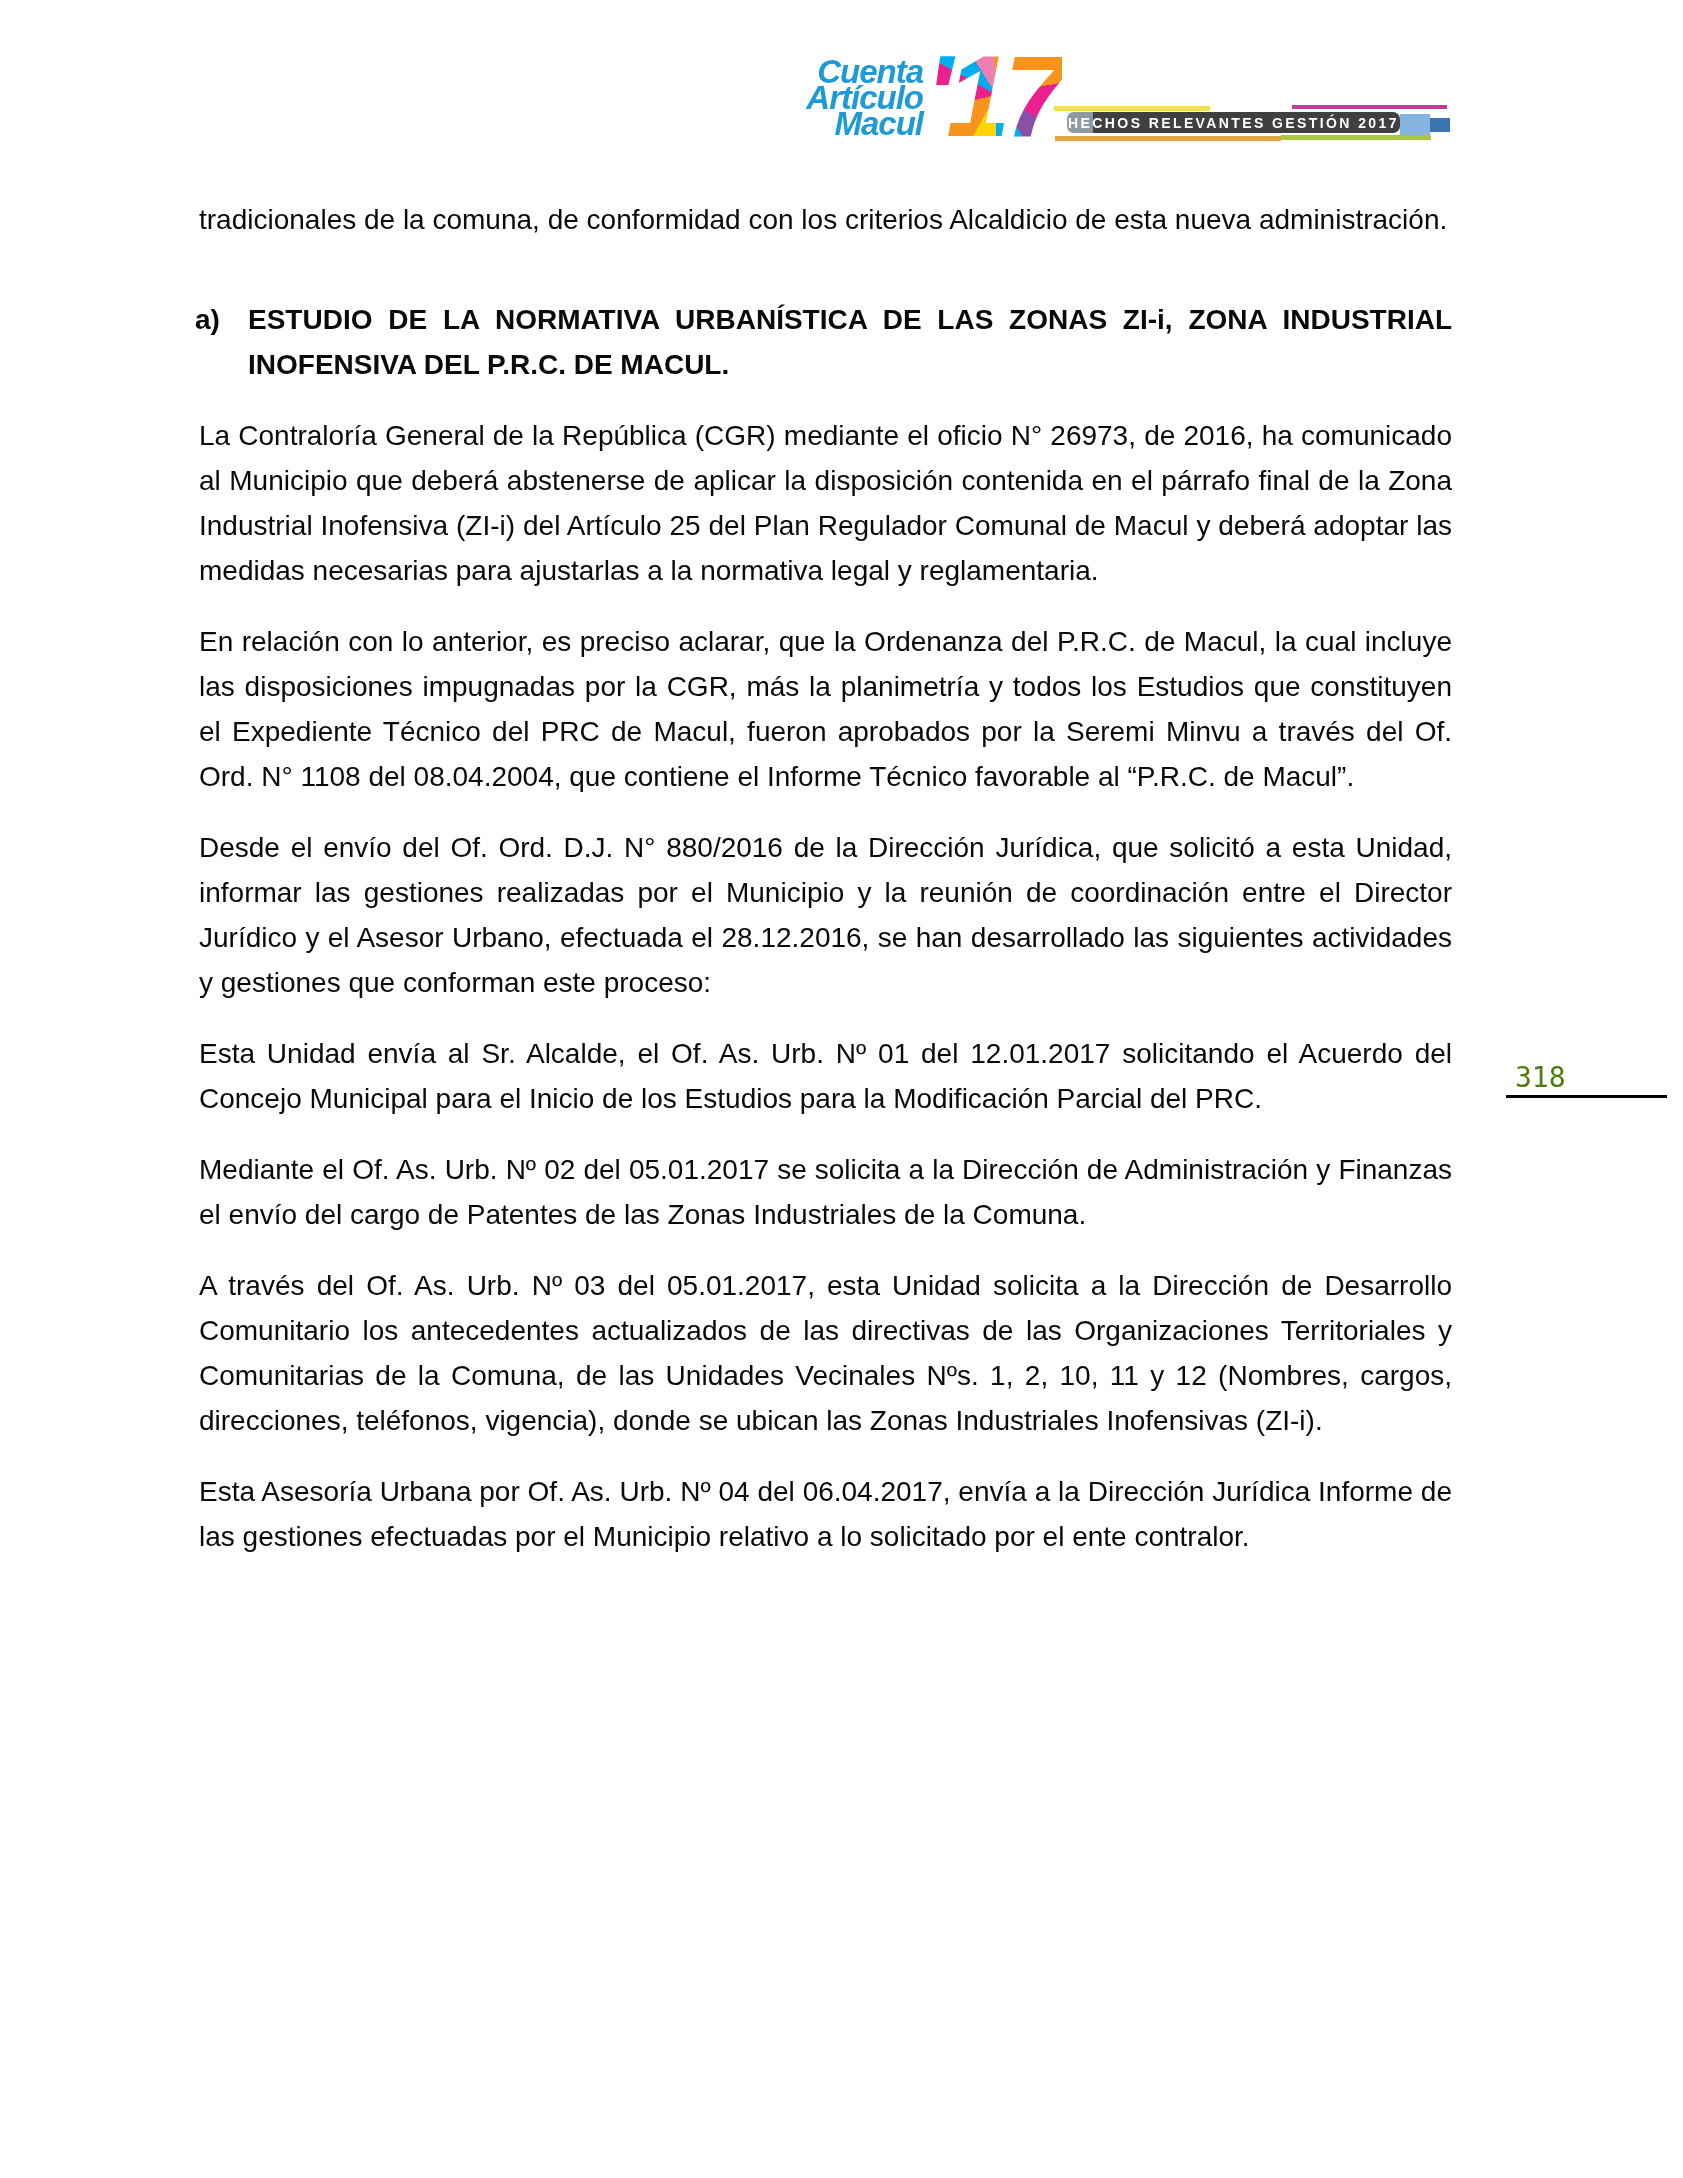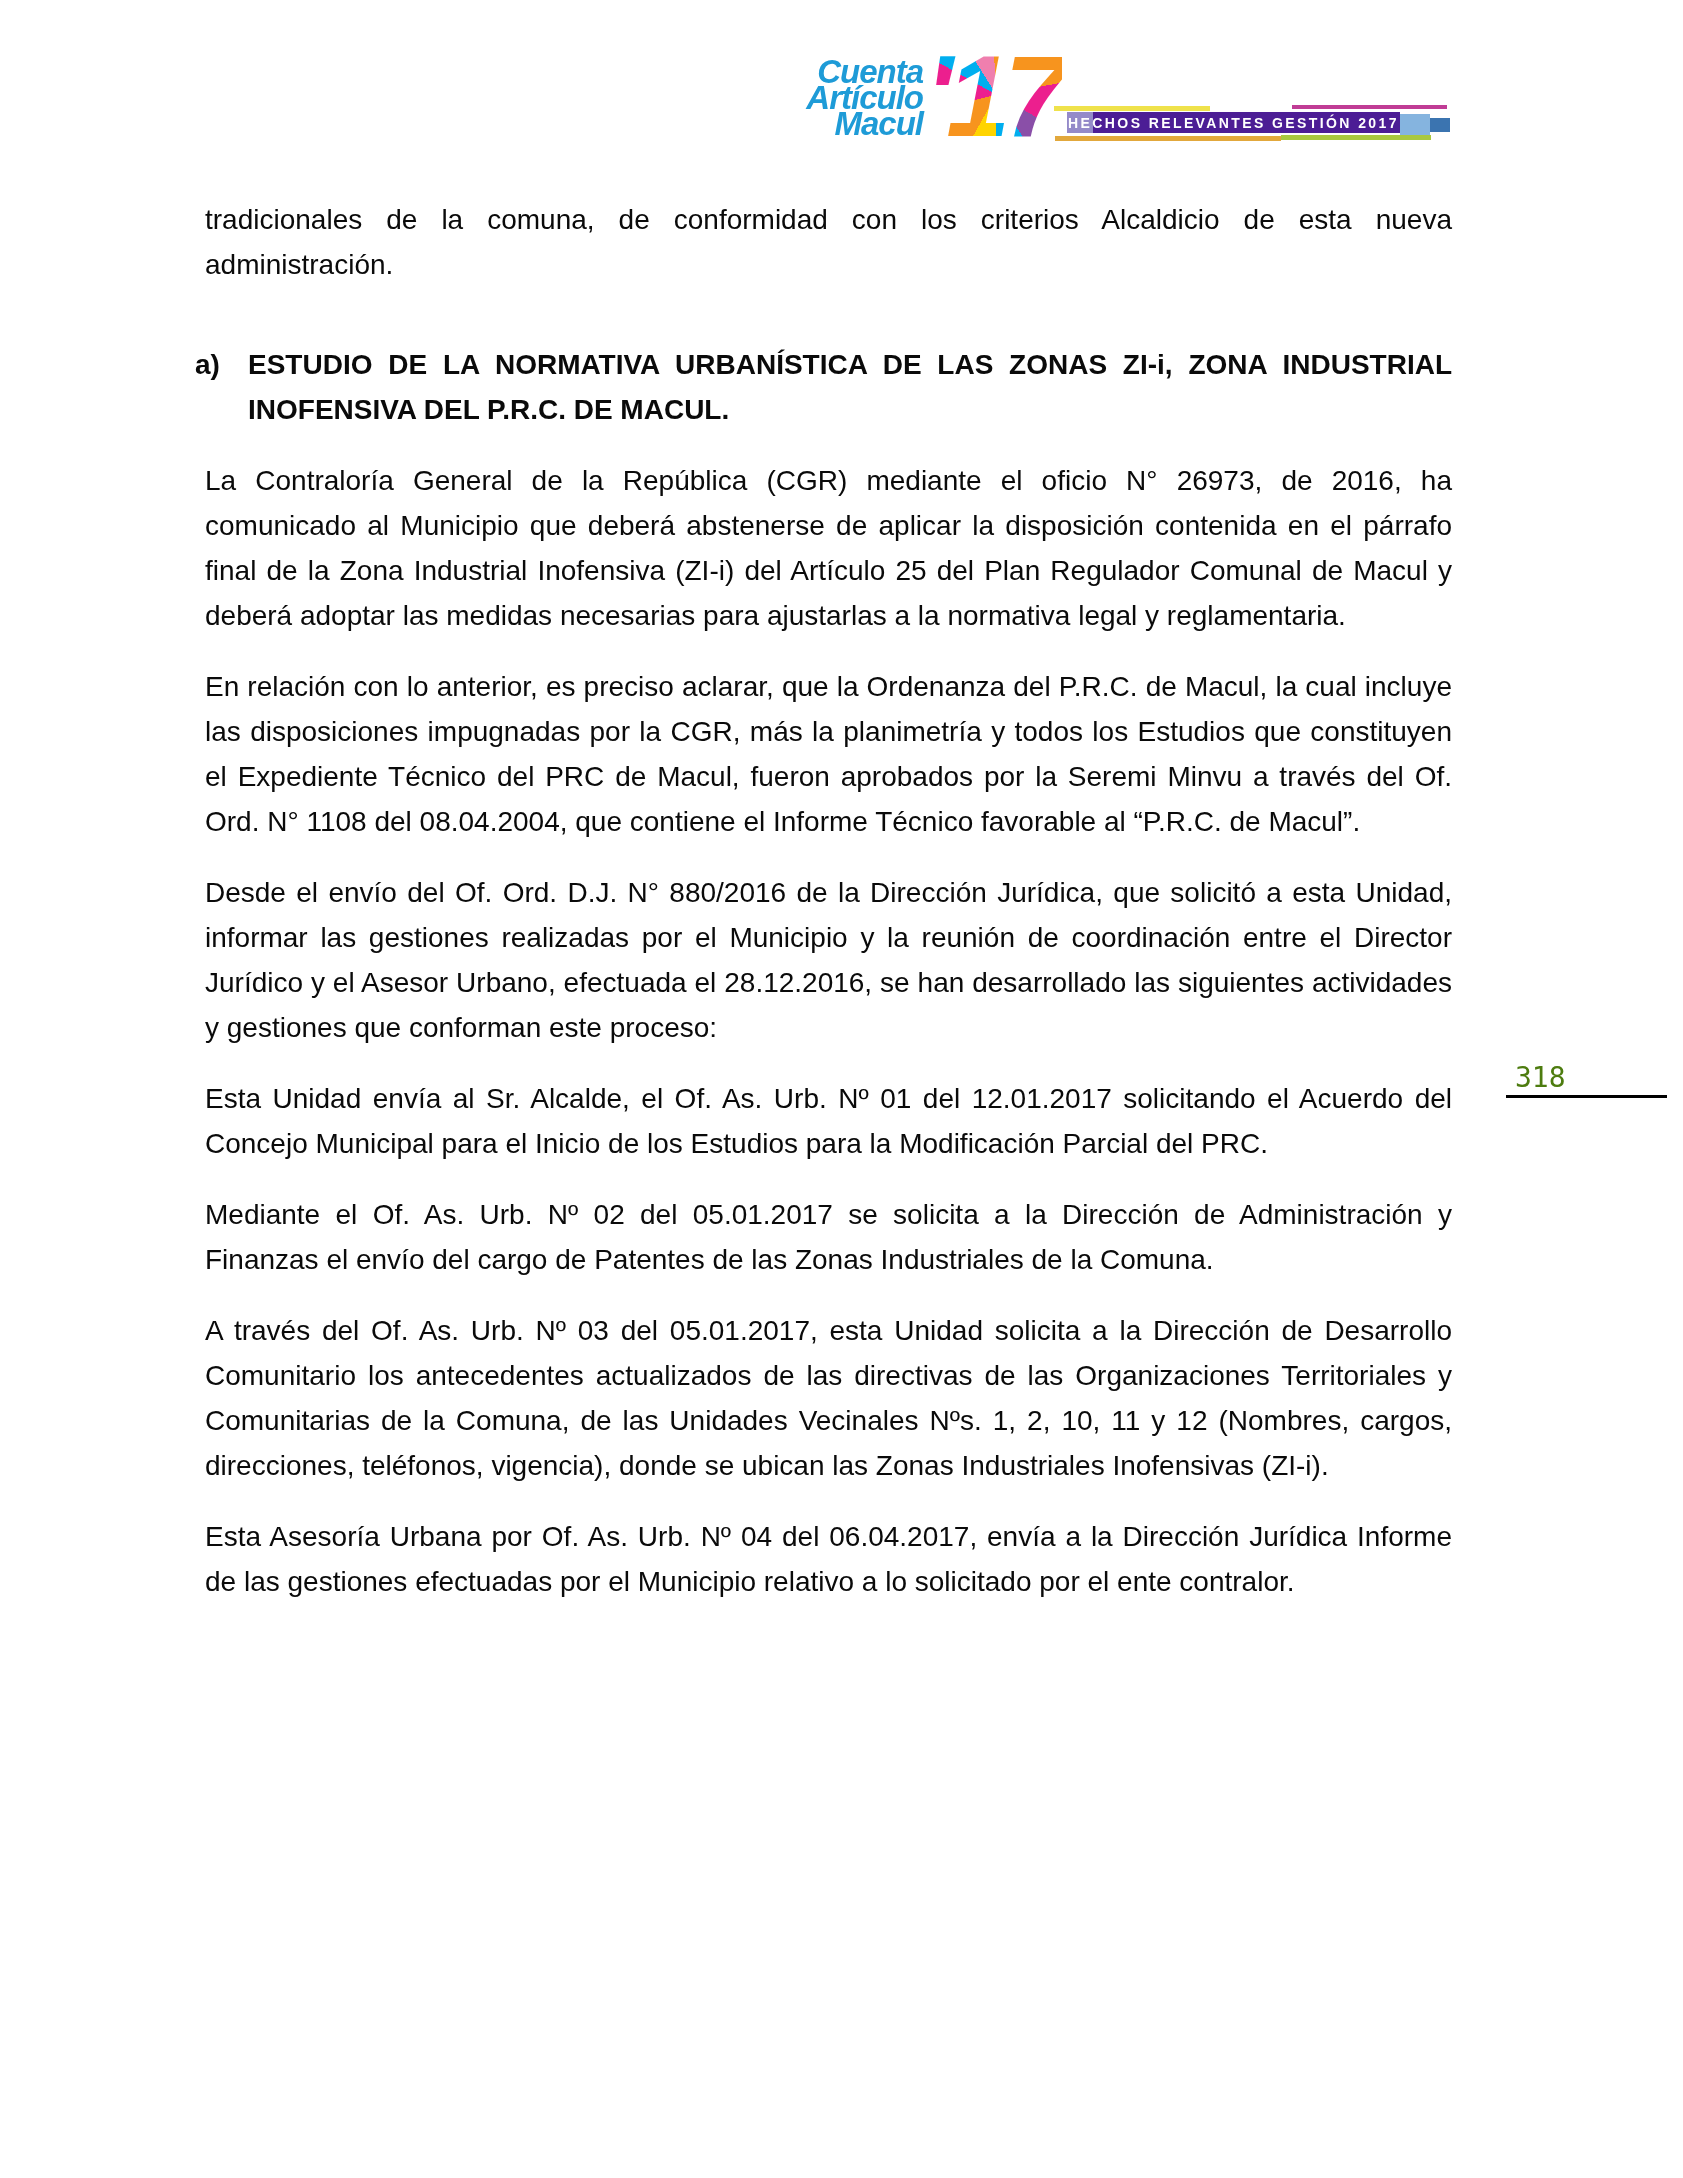--- a/index.html
+++ b/index.html
@@ -84,21 +84,21 @@
   .content {
     position: absolute;
     left: 195px;
     top: 197px;
     width: 1257px;
     font-size: 28px;
     line-height: 45px;
     text-align: justify;
   }
   .para {
-    margin: 0 0 26px 10px;
+    margin: 0 0 26px 4px;
   }
   .heading {
     display: flex;
     font-weight: bold;
     margin: 55px 0 26px 0;
   }
   .heading .marker {
     width: 53px;
     flex: 0 0 53px;
   }
@@ -135,21 +135,21 @@
     <div class="logo-wordmark" style="color: rgb(30, 155, 215);">
       <div>Cuenta</div>
       <div>Artículo</div>
       <div>Macul</div>
     </div>
     <div class="logo-year">'17</div>
   </div>
 
   <div class="banner-line" style="left: 1054px; top: 106px; width: 156px; height: 5px; background: rgb(239, 226, 75);"></div>
   <div class="banner-line" style="left: 1292px; top: 105px; width: 155px; height: 4px; background: rgb(192, 60, 149);"></div>
-  <div class="banner-strip" style="background: #4c1d95;">
+  <div class="banner-strip" style="background: #404040; border-radius: 7px;">
     <div class="strip-accent"></div>
     <span class="banner-label">HECHOS RELEVANTES GESTIÓN 2017</span>
   </div>
   <div class="banner-line" style="left: 1400px; top: 114px; width: 30px; height: 24px; background: rgb(133, 180, 223);"></div>
   <div class="banner-line" style="left: 1430px; top: 118px; width: 20px; height: 14px; background: rgb(59, 116, 176);"></div>
   <div class="banner-line" style="left: 1055px; top: 136px; width: 226px; height: 5px; background: rgb(226, 168, 60);"></div>
   <div class="banner-line" style="left: 1281px; top: 135px; width: 150px; height: 5px; background: rgb(169, 200, 63);"></div>
 
   <main class="content">
       <p class="para">tradicionales de la comuna, de conformidad con los criterios Alcaldicio de esta nueva administración.</p>

